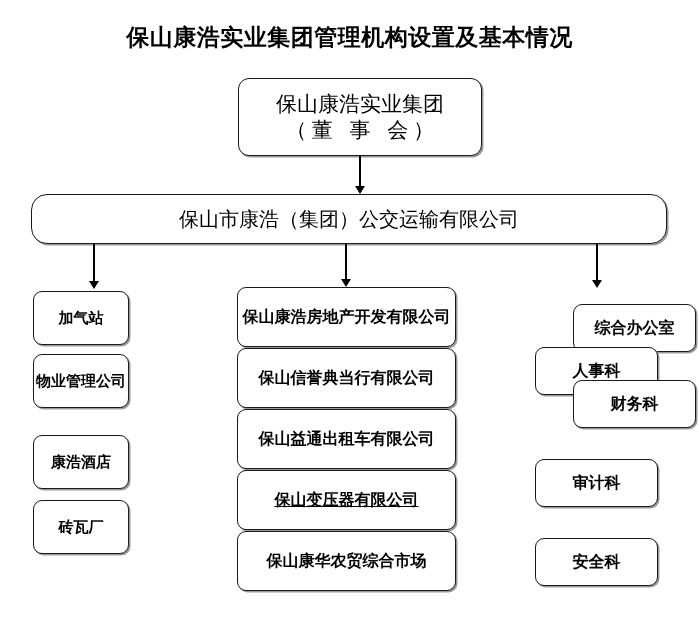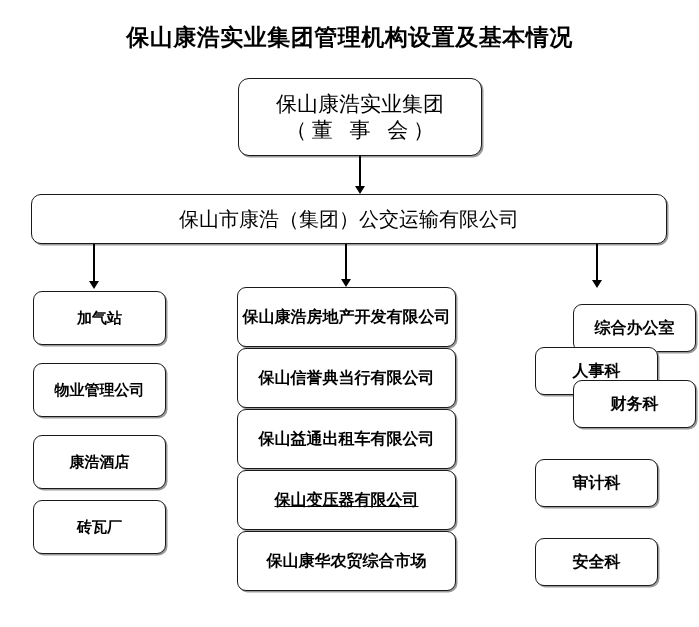--- a/index.html
+++ b/index.html
@@ -72,29 +72,29 @@
     padding-left: 5px;
     text-align: right;
   }
 
   
   .node-level2 {
     left: 31px;
     top: 194px;
     width: 636px;
     height: 50px;
-    border-radius: 10px;
+    border-radius: 16px;
     font-size: 20px;
     font-weight: normal;
   }
 
   
   .node-left {
     left: 33px;
-    width: 133px;
+    width: 96px;
     height: 54px;
     font-size: 15px;
   }
   .node-mid {
     left: 237px;
     width: 219px;
     height: 60px;
     font-size: 16px;
   }
   .node-right {
@@ -143,21 +143,21 @@
 
   <div class="conn-line" style="left:345px; top:244px; height:35px;"></div>
   <div class="conn-arrow" style="left:341px; top:279px;"></div>
 
   <div class="conn-line" style="left:596px; top:244px; height:36px;"></div>
   <div class="conn-arrow" style="left:592px; top:280px;"></div>
 
   <div class="node node-left" style="top:291px;">
     <span>加气站</span>
   </div>
-  <div class="node node-left" style="top:363px;">
+  <div class="node node-left" style="top:354px;">
     <span>物业管理公司</span>
   </div>
   <div class="node node-left" style="top:435px;">
     <span>康浩酒店</span>
   </div>
   <div class="node node-left" style="top:500px;">
     <span>砖瓦厂</span>
   </div>
 
   <div class="node node-mid" style="top:287px;">

